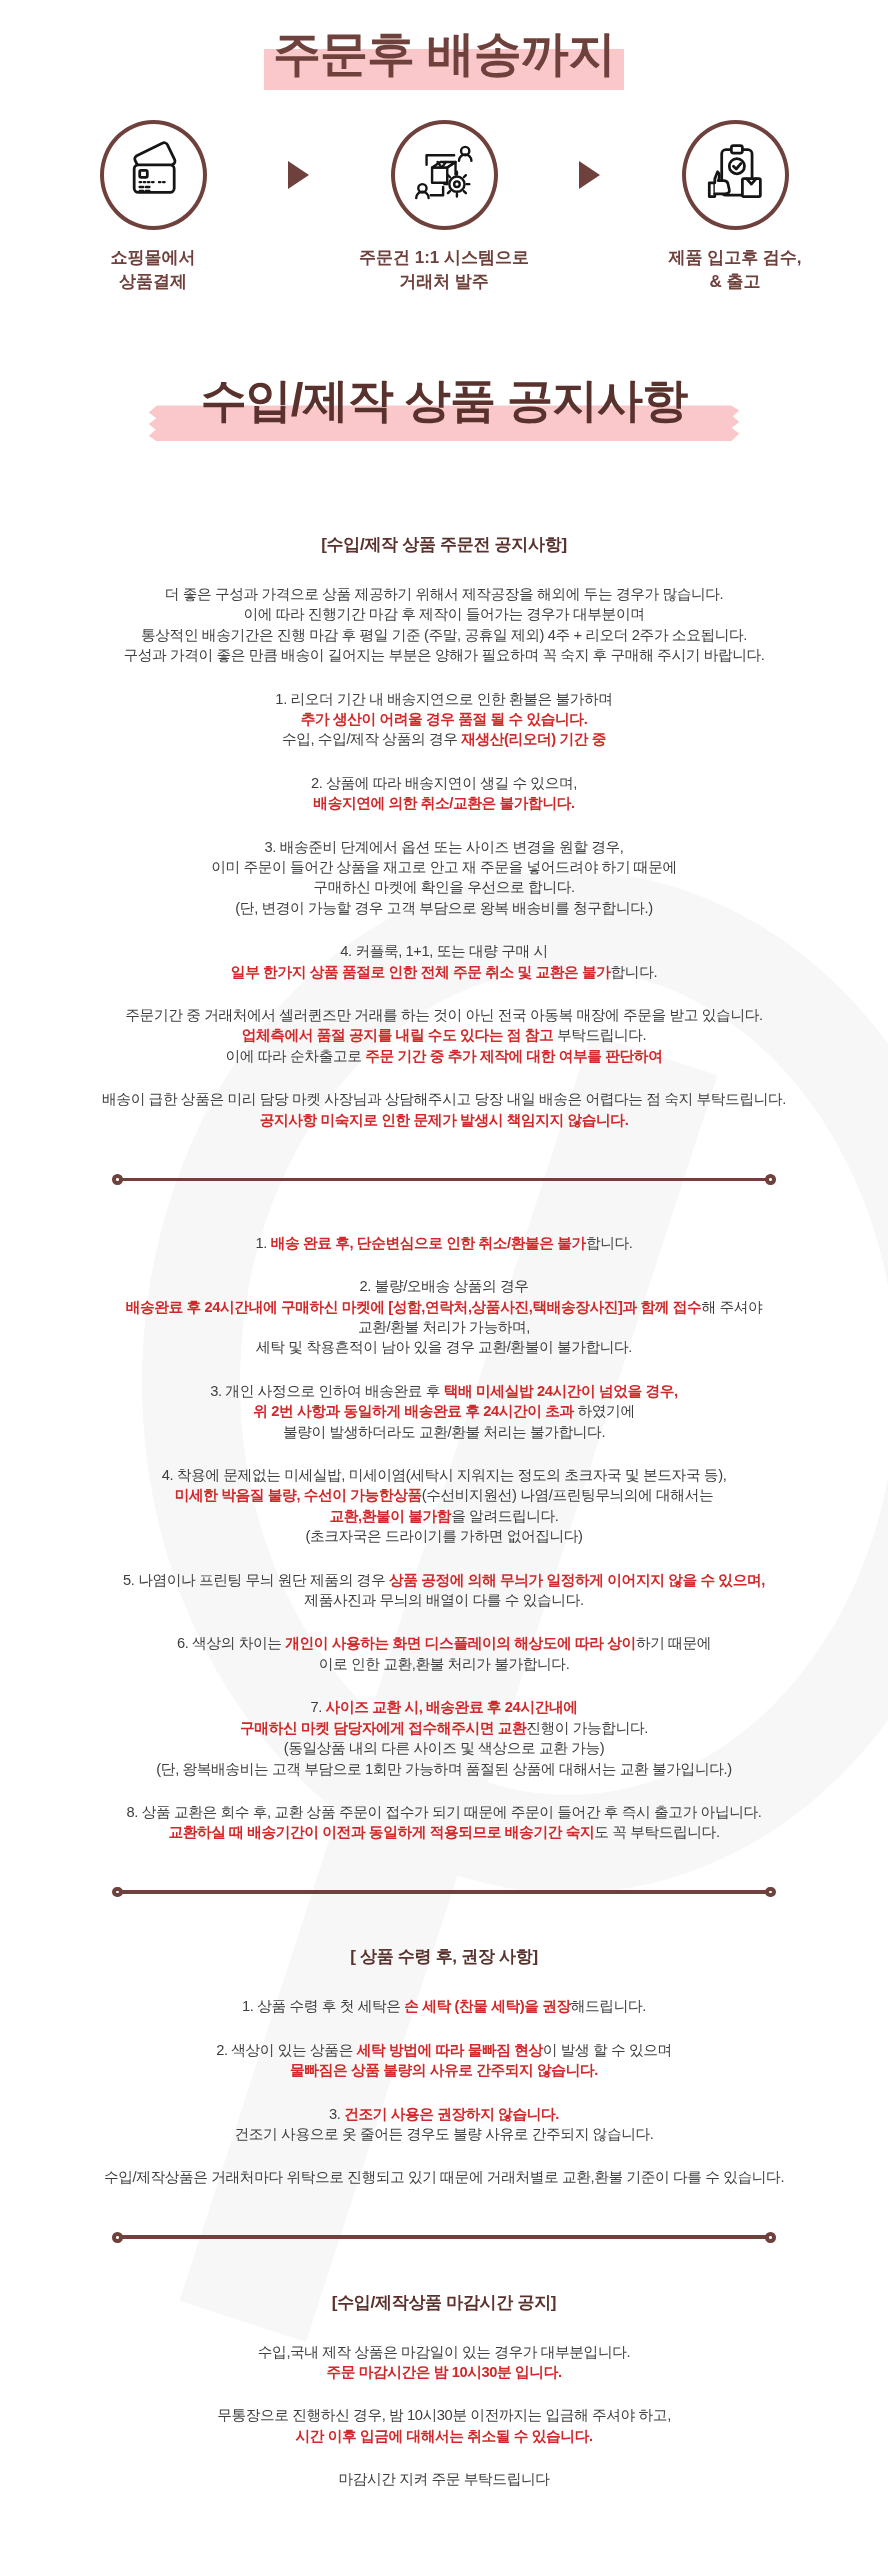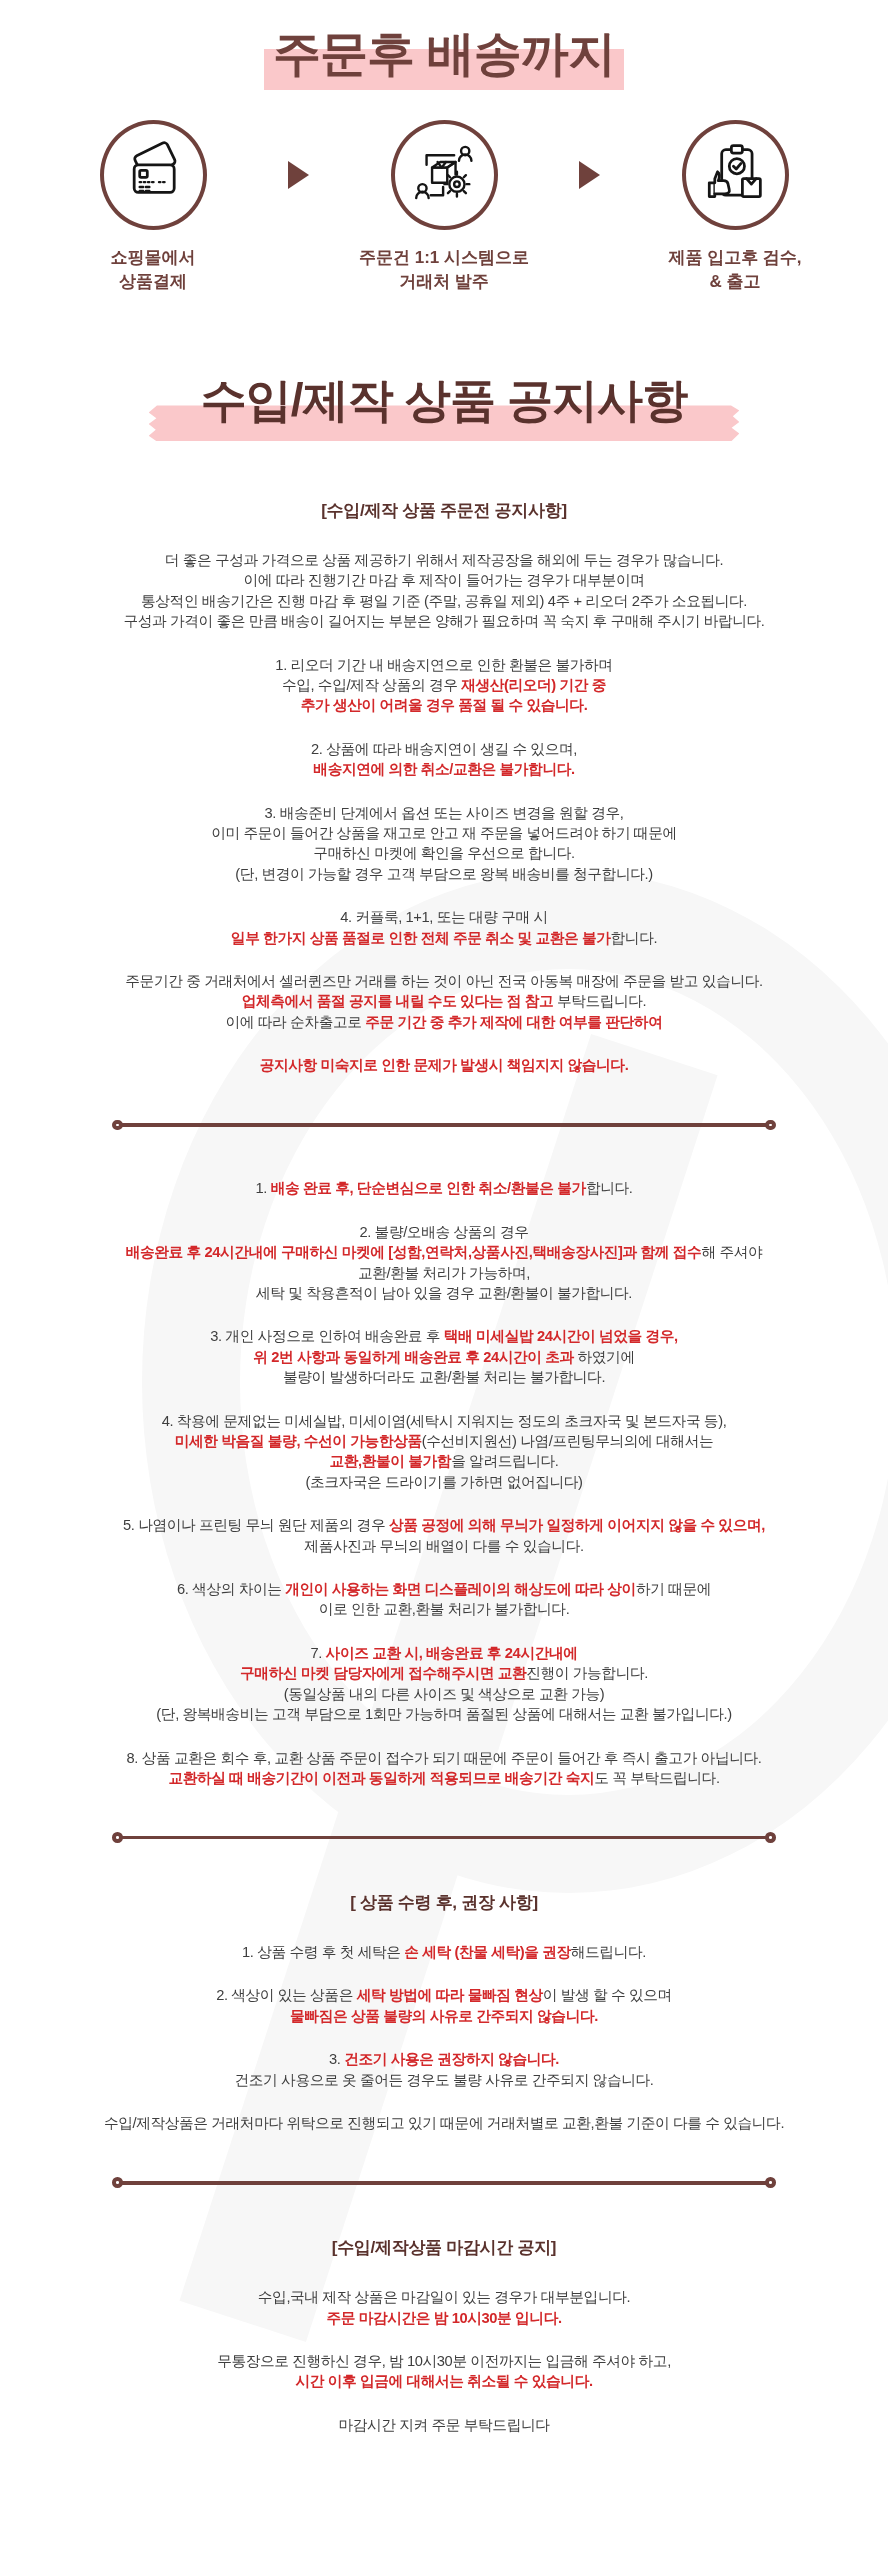--- a/index.html
+++ b/index.html
@@ -30,21 +30,21 @@
   .process{display:flex;justify-content:center;align-items:flex-start;gap:30px;margin-bottom:82px}
   .step{width:210px}
   .step-ellipse{width:107px;height:110px;border:4.4px solid var(--brown);border-radius:50%;
     margin:0 auto 16px;display:flex;align-items:center;justify-content:center;background:#fff}
   .step-ellipse svg{width:69px;height:69px}
   .step-label{font-size:17px;font-weight:700;color:var(--brown);line-height:1.4}
   .arrow{width:0;height:0;border-left:21px solid var(--brown);
     border-top:14px solid transparent;border-bottom:14px solid transparent;margin-top:41px}
 
   
-  .notice-title-wrap{margin-bottom:73px}
+  .notice-title-wrap{margin-bottom:107px}
   .notice-title{position:relative;display:inline-block;font-size:46px;font-weight:800;
     color:var(--heading);letter-spacing:-0.9px;line-height:1.1}
   .notice-title .tape{position:absolute;left:-52px;right:-52px;top:30px;height:36px;
     background:var(--pink);z-index:-1;
     clip-path:polygon(1.4% 0,98.6% 0,100% 14%,98.9% 30%,100% 46%,98.7% 62%,100% 78%,98.6% 100%,
       1.4% 100%,0 84%,1.2% 68%,0 52%,1.3% 36%,0 20%)}
 
   
   .nb-heading{font-size:17px;font-weight:800;color:var(--heading);margin:0 auto 28px;letter-spacing:-0.3px}
   .nb-para{font-size:14.7px;line-height:20.4px;color:var(--body);margin:15px auto 23px;letter-spacing:-0.4px}
@@ -151,22 +151,22 @@
   <div id="notice-body">
       <div class="nb-heading">[수입/제작 상품 주문전 공지사항]</div>
       <div class="nb-para">
         <div class="nb-line"><span>더 좋은 구성과 가격으로 상품 제공하기 위해서 제작공장을 해외에 두는 경우가 많습니다.</span></div>
         <div class="nb-line"><span>이에 따라 진행기간 마감 후 제작이 들어가는 경우가 대부분이며</span></div>
         <div class="nb-line"><span>통상적인 배송기간은 진행 마감 후 평일 기준 (주말, 공휴일 제외) 4주 + 리오더 2주가 소요됩니다.</span></div>
         <div class="nb-line"><span>구성과 가격이 좋은 만큼 배송이 길어지는 부분은 양해가 필요하며 꼭 숙지 후 구매해 주시기 바랍니다.</span></div>
       </div>
       <div class="nb-para gap-lg">
         <div class="nb-line"><span>1. 리오더 기간 내 배송지연으로 인한 환불은 불가하며</span></div>
+        <div class="nb-line"><span class="rd">추가 생산이 어려울 경우 품절 될 수 있습니다.</span></div>
         <div class="nb-line"><span>수입, 수입/제작 상품의 경우 </span><span class="rd">재생산(리오더) 기간 중</span></div>
-        <div class="nb-line"><span class="rd">추가 생산이 어려울 경우 품절 될 수 있습니다.</span></div>
       </div>
       <div class="nb-para">
         <div class="nb-line"><span>2. 상품에 따라 배송지연이 생길 수 있으며,</span></div>
         <div class="nb-line"><span class="rd">배송지연에 의한 취소/교환은 불가합니다.</span></div>
       </div>
       <div class="nb-para">
         <div class="nb-line"><span>3. 배송준비 단계에서 옵션 또는 사이즈 변경을 원할 경우,</span></div>
         <div class="nb-line"><span>이미 주문이 들어간 상품을 재고로 안고 재 주문을 넣어드려야 하기 때문에</span></div>
         <div class="nb-line"><span>구매하신 마켓에 확인을 우선으로 합니다.</span></div>
         <div class="nb-line"><span>(단, 변경이 가능할 경우 고객 부담으로 왕복 배송비를 청구합니다.)</span></div>
@@ -174,20 +174,21 @@
       <div class="nb-para">
         <div class="nb-line"><span>4. 커플룩, 1+1, 또는 대량 구매 시</span></div>
         <div class="nb-line"><span class="rd">일부 한가지 상품 품절로 인한 전체 주문 취소 및 교환은 불가</span><span>합니다.</span></div>
       </div>
       <div class="nb-para gap-lg">
         <div class="nb-line"><span>주문기간 중 거래처에서 셀러퀸즈만 거래를 하는 것이 아닌 전국 아동복 매장에 주문을 받고 있습니다.</span></div>
         <div class="nb-line"><span class="rd">업체측에서 품절 공지를 내릴 수도 있다는 점 참고</span><span> 부탁드립니다.</span></div>
         <div class="nb-line"><span>이에 따라 순차출고로 </span><span class="rd">주문 기간 중 추가 제작에 대한 여부를 판단하여</span></div>
       </div>
       <div class="nb-para gap-lg">
+        <div class="nb-line"><span>배송이 급한 상품은 미리 담당 마켓 사장님과 상담해주시고 당장 내일 배송은 어렵다는 점 숙지 부탁드립니다.</span></div>
         <div class="nb-line"><span class="rd">공지사항 미숙지로 인한 문제가 발생시 책임지지 않습니다.</span></div>
       </div>
       <div class="nb-divider">
         <span class="ring"></span>
         <span class="dline"></span>
         <span class="ring"></span>
       </div>
       <div class="nb-para">
         <div class="nb-line"><span>1. </span><span class="rd">배송 완료 후, 단순변심으로 인한 취소/환불은 불가</span><span>합니다.</span></div>
       </div>

